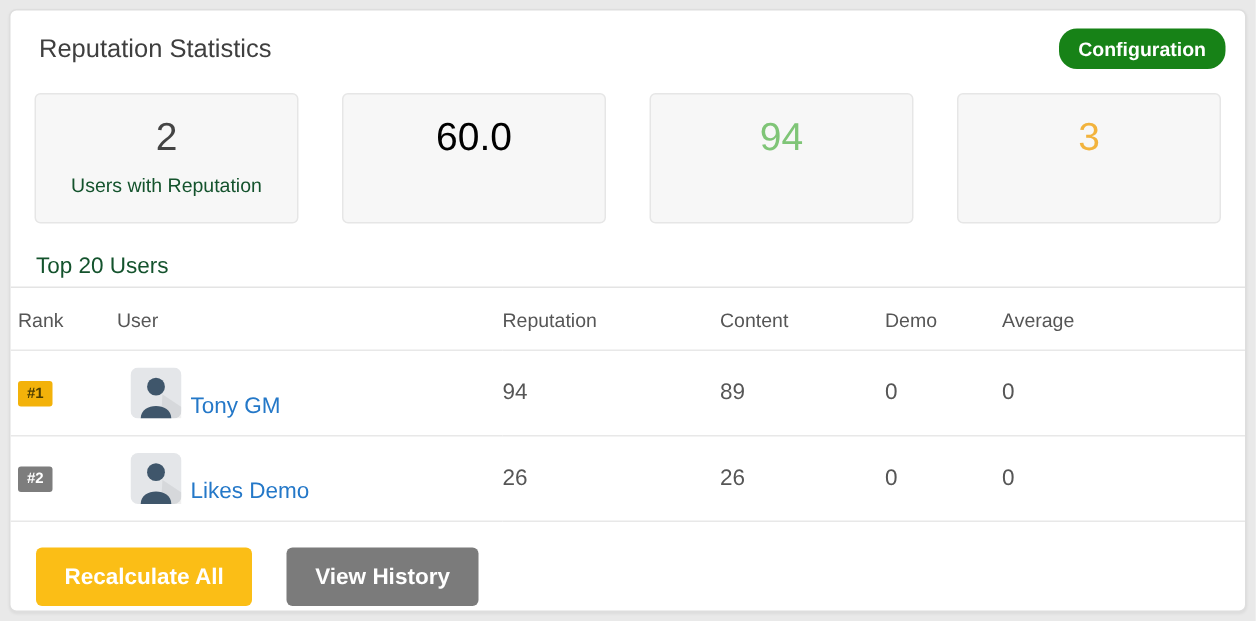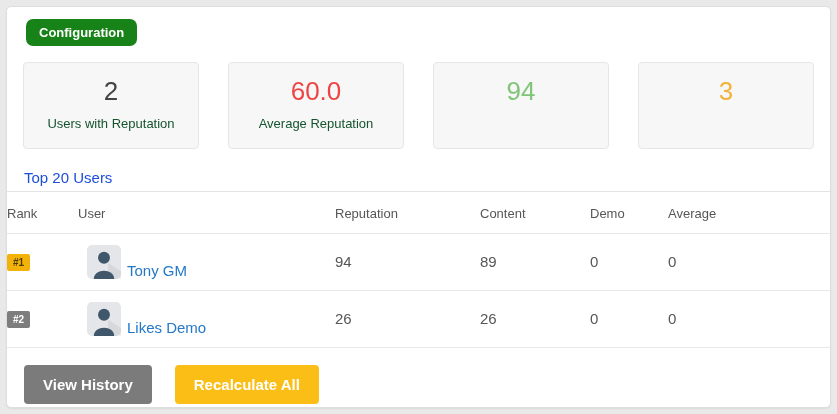--- a/index.html
+++ b/index.html
@@ -19,59 +19,59 @@
   }
   
   .hdr {
     display: flex; align-items: center; justify-content: space-between;
     padding: 12px 13px 10px 19px;
   }
   .hdr-title { font-size: 17px; color: #3f3f3f; font-weight: 400; }
   .btn-config {
     background: #178217; color: #fff;
     font-family: inherit; font-size: 13px; font-weight: 700;
-    border: none; border-radius: 7px;
+    border: none; border-radius: 12px;
     padding: 6px 13px; cursor: pointer;
   }
   
   .stats {
     display: flex; gap: 29px;
     padding: 6px 16px 0 16px;
   }
   .stat-card {
     flex: 1;
     background: #f7f7f7;
     border: 1px solid #e6e6e6;
     border-radius: 4px;
     text-align: center;
     padding: 14px 4px 17px;
   }
   .stat-value { font-size: 26px; font-weight: 400; color: #444; line-height: 1.15; }
   .stat-label { margin-top: 9px; font-size: 13px; color: #14532d; }
   
   .section-title {
     padding: 20px 17px 5px;
-    font-size: 15px; color: #1d4ed8;
+    font-size: 15px; color: #14532d;
     border-bottom: 1px solid #e4e4e4;
   }
   
   table { width: 100%; border-collapse: collapse; }
   thead th {
     font-weight: 400; text-align: left;
     font-size: 13px; color: #565656;
     padding: 14px 0 12px;
     border-bottom: 1px solid #e8e8e8;
   }
   tbody td {
     padding: 11px 0;
     font-size: 15px; color: #565656;
     border-bottom: 1px solid #e8e8e8;
     vertical-align: middle;
   }
-  th:first-child, td:first-child { padding-left: 0; }
+  th:first-child, td:first-child { padding-left: 5px; }
   .rank-badge {
     display: inline-block;
     font-size: 10px; font-weight: 700;
     padding: 3px 6px;
     border-radius: 2px;
     line-height: 1.1;
   }
   .user-cell { display: flex; align-items: flex-end; gap: 6px; padding-left: 9px; }
   .avatar { width: 34px; height: 34px; flex: 0 0 34px; }
   .user-link { font-size: 15px; color: #2478c8; text-decoration: none; cursor: pointer; }
@@ -84,31 +84,31 @@
   }
   .btn-gray   { background: #7b7b7b; }
   .btn-yellow { background: #fbbe16; }
 </style>
 </head>
 <body>
 
 <div class="panel">
 
   <div class="hdr">
+    <div class="hdr-title">Reputation Statistics</div>
     <button class="btn-config">Configuration</button>
   </div>
 
   <div class="stats">
     <div class="stat-card">
       <div class="stat-value" style="color: rgb(68, 68, 68);">2</div>
       <div class="stat-label">Users with Reputation</div>
     </div>
     <div class="stat-card">
-      <div class="stat-value" style="color: #ef4444;">60.0</div>
-      <div class="stat-label">Average Reputation</div>
+      <div class="stat-value" style="color: #000000;">60.0</div>
     </div>
     <div class="stat-card">
       <div class="stat-value" style="color: rgb(127, 197, 119);">94</div>
     </div>
     <div class="stat-card">
       <div class="stat-value" style="color: rgb(242, 179, 61);">3</div>
     </div>
   </div>
 
   <div class="section-title">Top 20 Users</div>
@@ -170,17 +170,17 @@
         </td>
         <td>26</td>
         <td>26</td>
         <td>0</td>
         <td>0</td>
       </tr>
     </tbody>
   </table>
 
   <div class="footer">
+    <button class="btn-footer btn-yellow">Recalculate All</button>
     <button class="btn-footer btn-gray">View History</button>
-    <button class="btn-footer btn-yellow">Recalculate All</button>
   </div>
 
 </div>
 
 </body></html>

